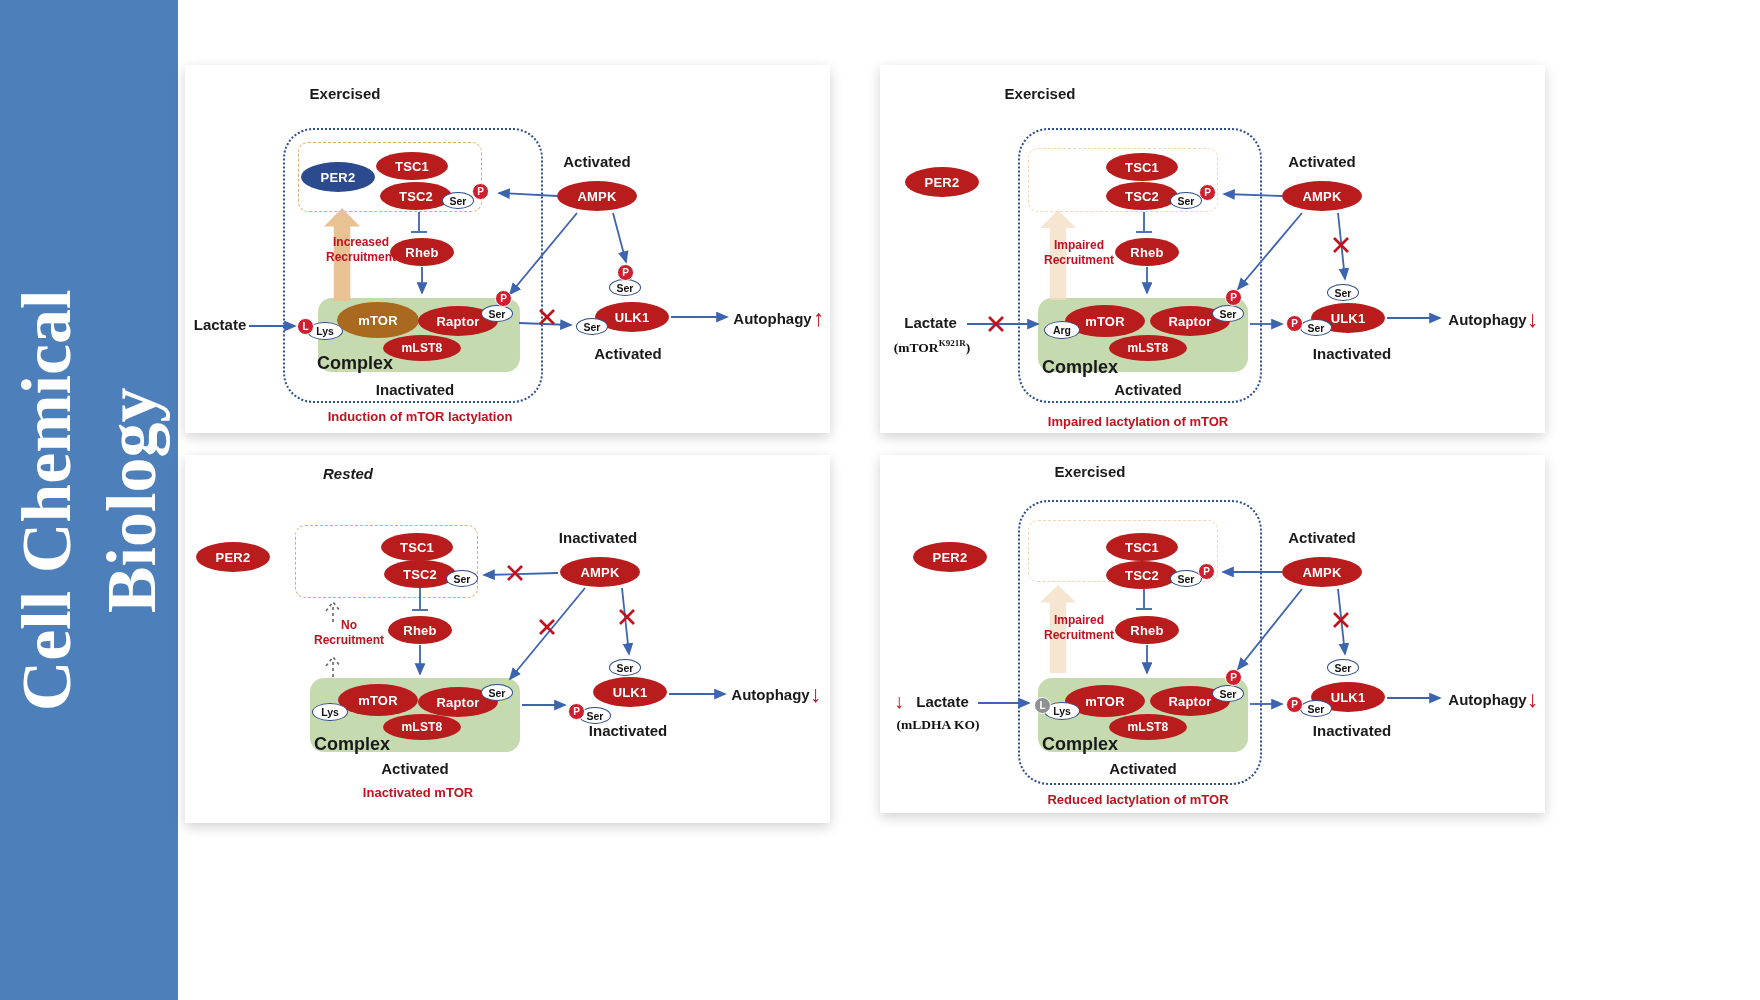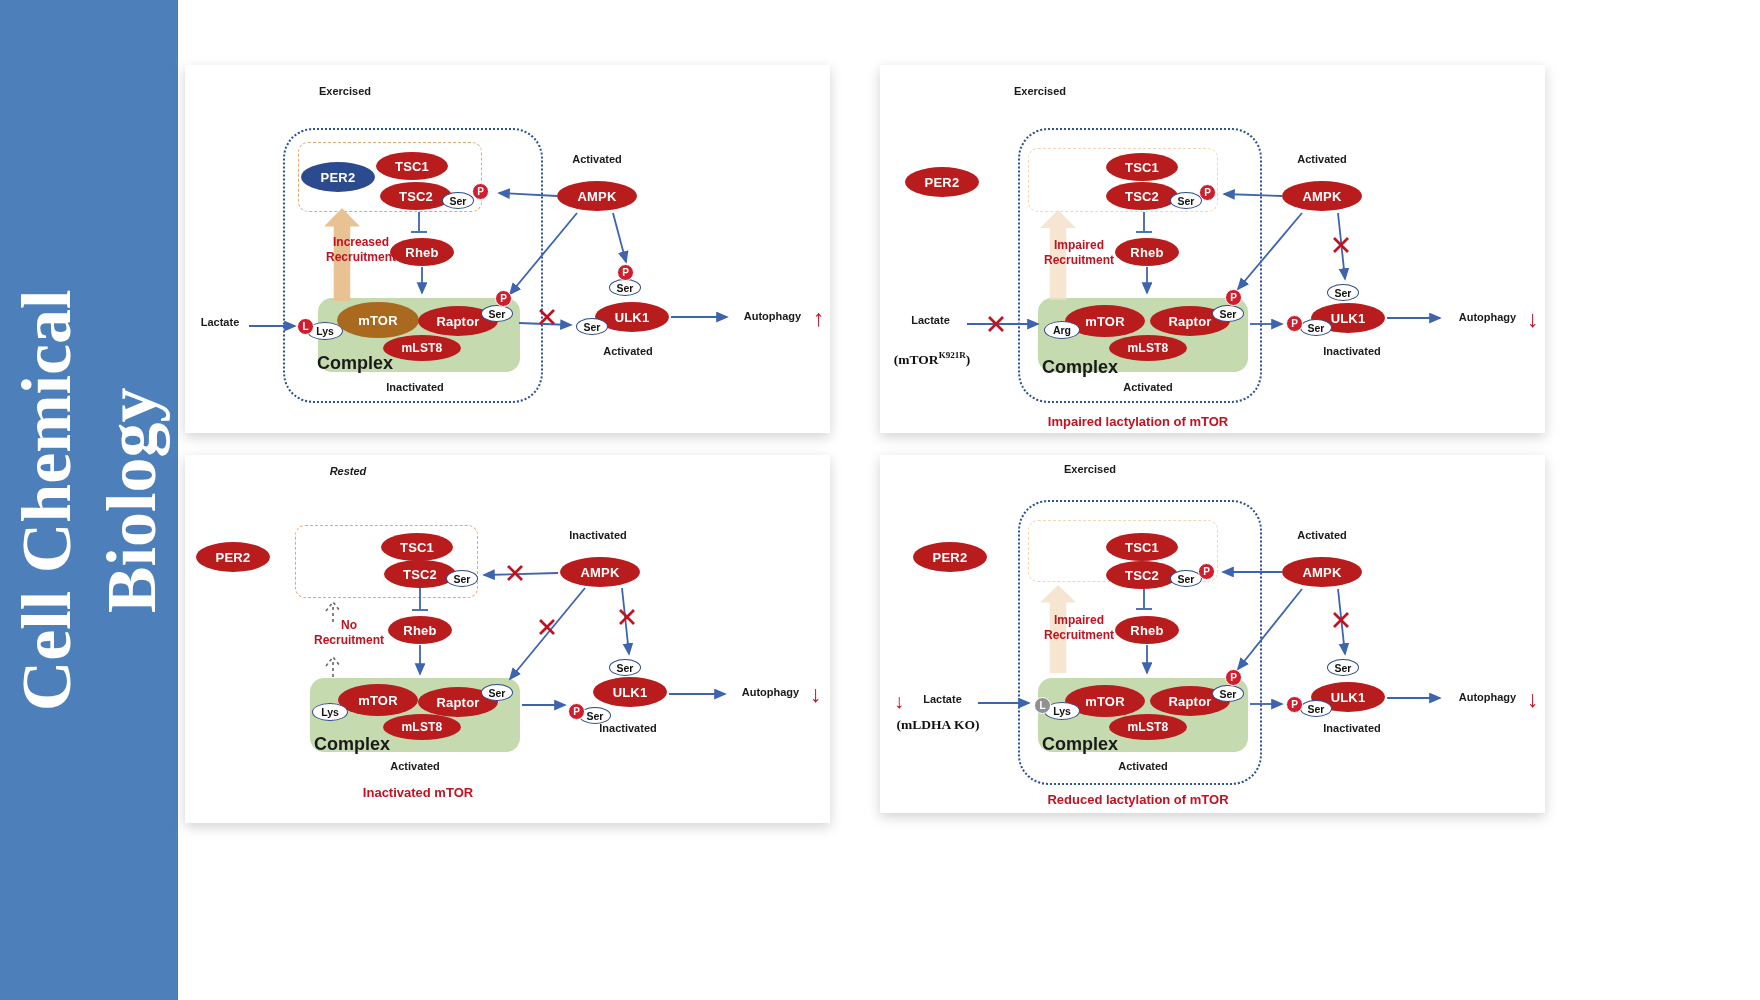--- a/index.html
+++ b/index.html
@@ -30,21 +30,21 @@
   .ell.dark { background:#2c4a8e; }
   .ell.brown { background:#a9691f; }
   .pill { position:absolute; background:#fff; border:1.6px solid #2c4a87; border-radius:50%;
           display:flex; align-items:center; justify-content:center;
           font-weight:bold; font-size:10.5px; color:#111; z-index:4; }
   .badge { position:absolute; width:17px; height:17px; background:#cf1f2e; border:1px solid #fff;
            border-radius:50%; display:flex; align-items:center; justify-content:center;
            color:#fff; font-weight:bold; font-size:10px; z-index:5; }
   .badge.gray { background:#8f9194; }
 
-  .lbl { position:absolute; font-weight:bold; color:#1a1a1a; font-size:11px; text-align:center; }
+  .lbl { position:absolute; font-weight:bold; color:#1a1a1a; font-size:15px; text-align:center; }
   .lbl.sm { font-size:18px; }
   .red-note { position:absolute; color:#c1121f; font-weight:bold; font-size:12px;
               text-align:center; line-height:15px; z-index:6;margin-left:16px; }
   .caption { position:absolute; color:#c1121f; font-weight:bold; font-size:13px; text-align:center; }
   .serif-lbl { position:absolute; font-family:"Liberation Serif",serif; font-weight:bold;
                font-size:13.5px; color:#111; text-align:center; }
   .dir-arrow { position:absolute; color:#c1121f; font-weight:bold; font-size:23px; line-height:1; }
 </style>
 </head>
 <body>
@@ -108,20 +108,21 @@
   <div class="badge" style="left:310px;top:225px;">P</div>
   <div class="lbl sm" style="left:130px;top:288px;width:80px;">Complex</div>
   <div class="lbl" style="left:170px;top:316px;width:120px;">Inactivated</div>
   <div class="badge" style="left:432px;top:199px;">P</div>
   <div class="pill" style="left:424px;top:214px;width:32px;height:17px;">Ser</div>
   <div class="pill" style="left:391px;top:253px;width:32px;height:17px;">Ser</div>
   <div class="ell" style="left:410px;top:237px;width:74px;height:30px;">ULK1</div>
   <div class="lbl" style="left:383px;top:280px;width:120px;">Activated</div>
   <div class="lbl" style="left:545px;top:245px;width:85px;">Autophagy</div>
   <div class="dir-arrow" style="left:628px;top:242px;">↑</div>
+  <div class="caption" style="left:0px;top:344px;width:470px;">Induction of mTOR lactylation</div>
 </div>
 
 <div class="panel" style="left:880px;top:65px;width:665px;height:368px;">
   <div class="dotted-box" style="left:138px;top:63px;width:244px;height:275px;"></div>
   <div class="dashed-box faint" style="left:148px;top:83px;width:190px;height:64px;"></div>
   <div class="complex-bg" style="left:158px;top:233px;width:210px;height:74px;"></div>
   <div class="block-arrow faint" style="left:160px;top:145px;width:36px;height:90px;"></div>
 
   <svg class="svg-layer" width="665" height="368" viewBox="0 0 665 368">
     <defs>
@@ -155,21 +156,21 @@
   <div class="pill" style="left:290px;top:127px;width:32px;height:17px;">Ser</div>
   <div class="badge" style="left:319px;top:119px;">P</div>
   <div class="lbl" style="left:382px;top:88px;width:120px;">Activated</div>
   <div class="ell" style="left:402px;top:116px;width:80px;height:30px;">AMPK</div>
   <div class="red-note" style="left:133px;top:173px;width:100px;">
     <div>Impaired</div>
     <div>Recruitment</div>
   </div>
   <div class="ell" style="left:235px;top:173px;width:64px;height:28px;">Rheb</div>
   <div class="lbl" style="left:18px;top:249px;width:65px;">Lactate</div>
-  <div class="serif-lbl" style="left:2px;top:273px;width:100px;margin-top:12px;">
+  <div class="serif-lbl" style="left:2px;top:273px;width:100px;">
     <span>(mTOR</span><sup style="font-size:9px;">K921R</sup><span>)</span>
   </div>
   <div class="pill" style="left:164px;top:256px;width:36px;height:18px;">Arg</div>
   <div class="ell" style="left:185px;top:240px;width:80px;height:32px;">mTOR</div>
   <div class="ell" style="left:270px;top:241px;width:80px;height:30px;">Raptor</div>
   <div class="ell" style="left:229px;top:270px;width:78px;height:26px;font-size:12px;">mLST8</div>
   <div class="pill" style="left:332px;top:240px;width:32px;height:17px;">Ser</div>
   <div class="badge" style="left:345px;top:224px;">P</div>
   <div class="lbl sm" style="left:160px;top:292px;width:80px;">Complex</div>
   <div class="lbl" style="left:208px;top:316px;width:120px;">Activated</div>

